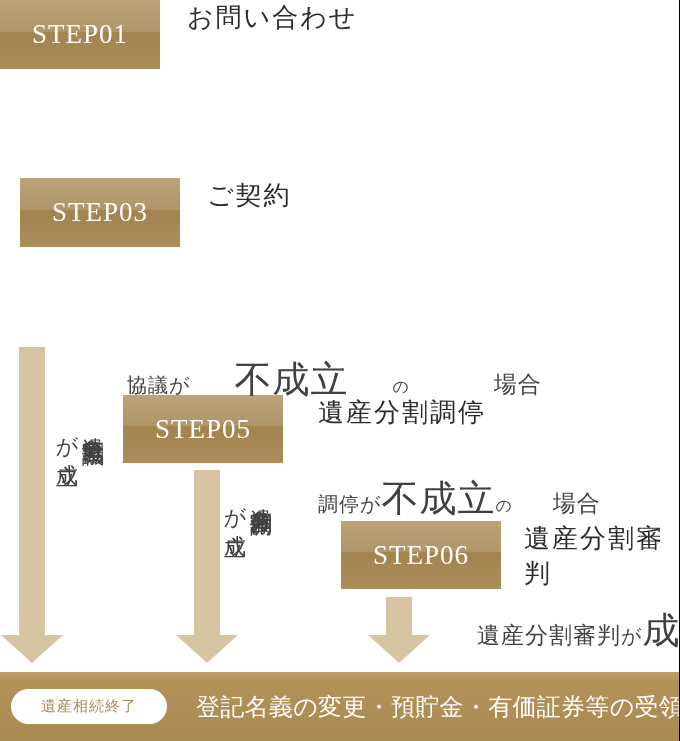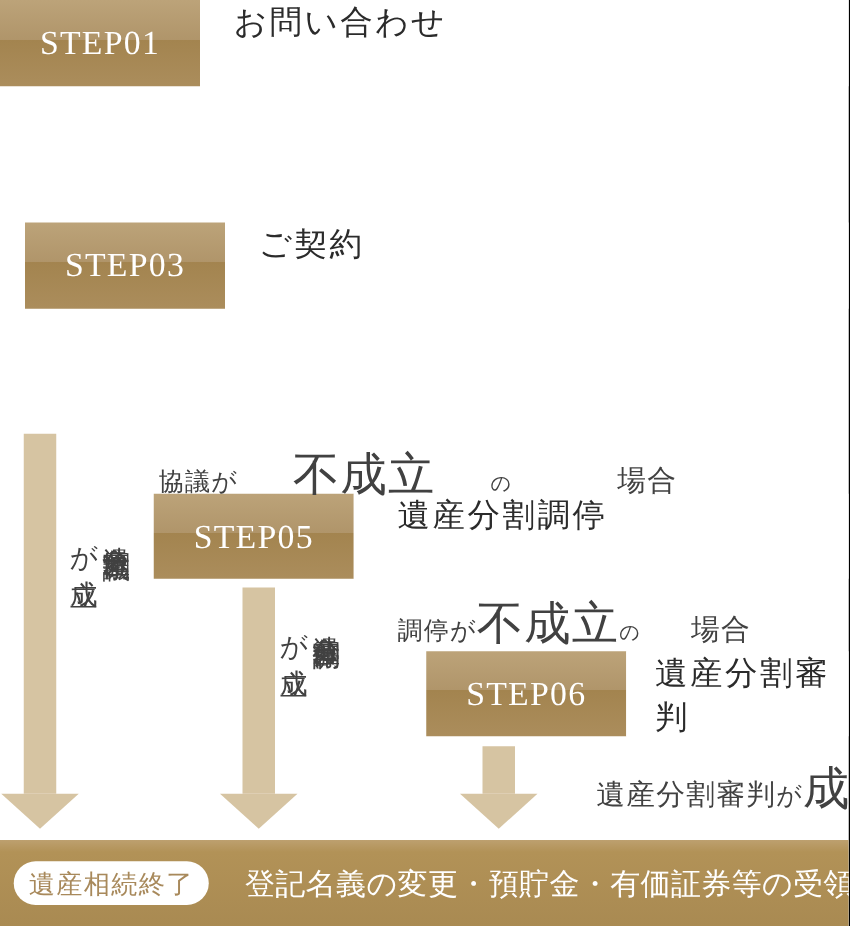--- a/index.html
+++ b/index.html
@@ -50,21 +50,21 @@
   .vlabel div{display:block;}
   
   .footer-band{
     position:absolute;left:0;right:0;top:672px;height:69px;
     background:linear-gradient(180deg,#bda06f 0%,#b29257 14%,#a98a52 100%);
     display:flex;align-items:center;padding-left:11px;box-sizing:border-box;
   }
   .footer-badge{
     width:156px;height:35px;border-radius:18px;background:#ffffff;flex:0 0 156px;
     display:flex;align-items:center;justify-content:center;
-    color:#a8895b;font-size:21px;letter-spacing:1px;
+    color:#a8895b;font-size:15px;letter-spacing:1px;
   }
   .footer-text{margin-left:29px;color:#ffffff;font-size:24px;letter-spacing:0.3px;white-space:nowrap;}
 </style>
 </head>
 <body>
 
 <div class="stage">
 
   <div class="step-row row1">
     <div class="step-chip">

